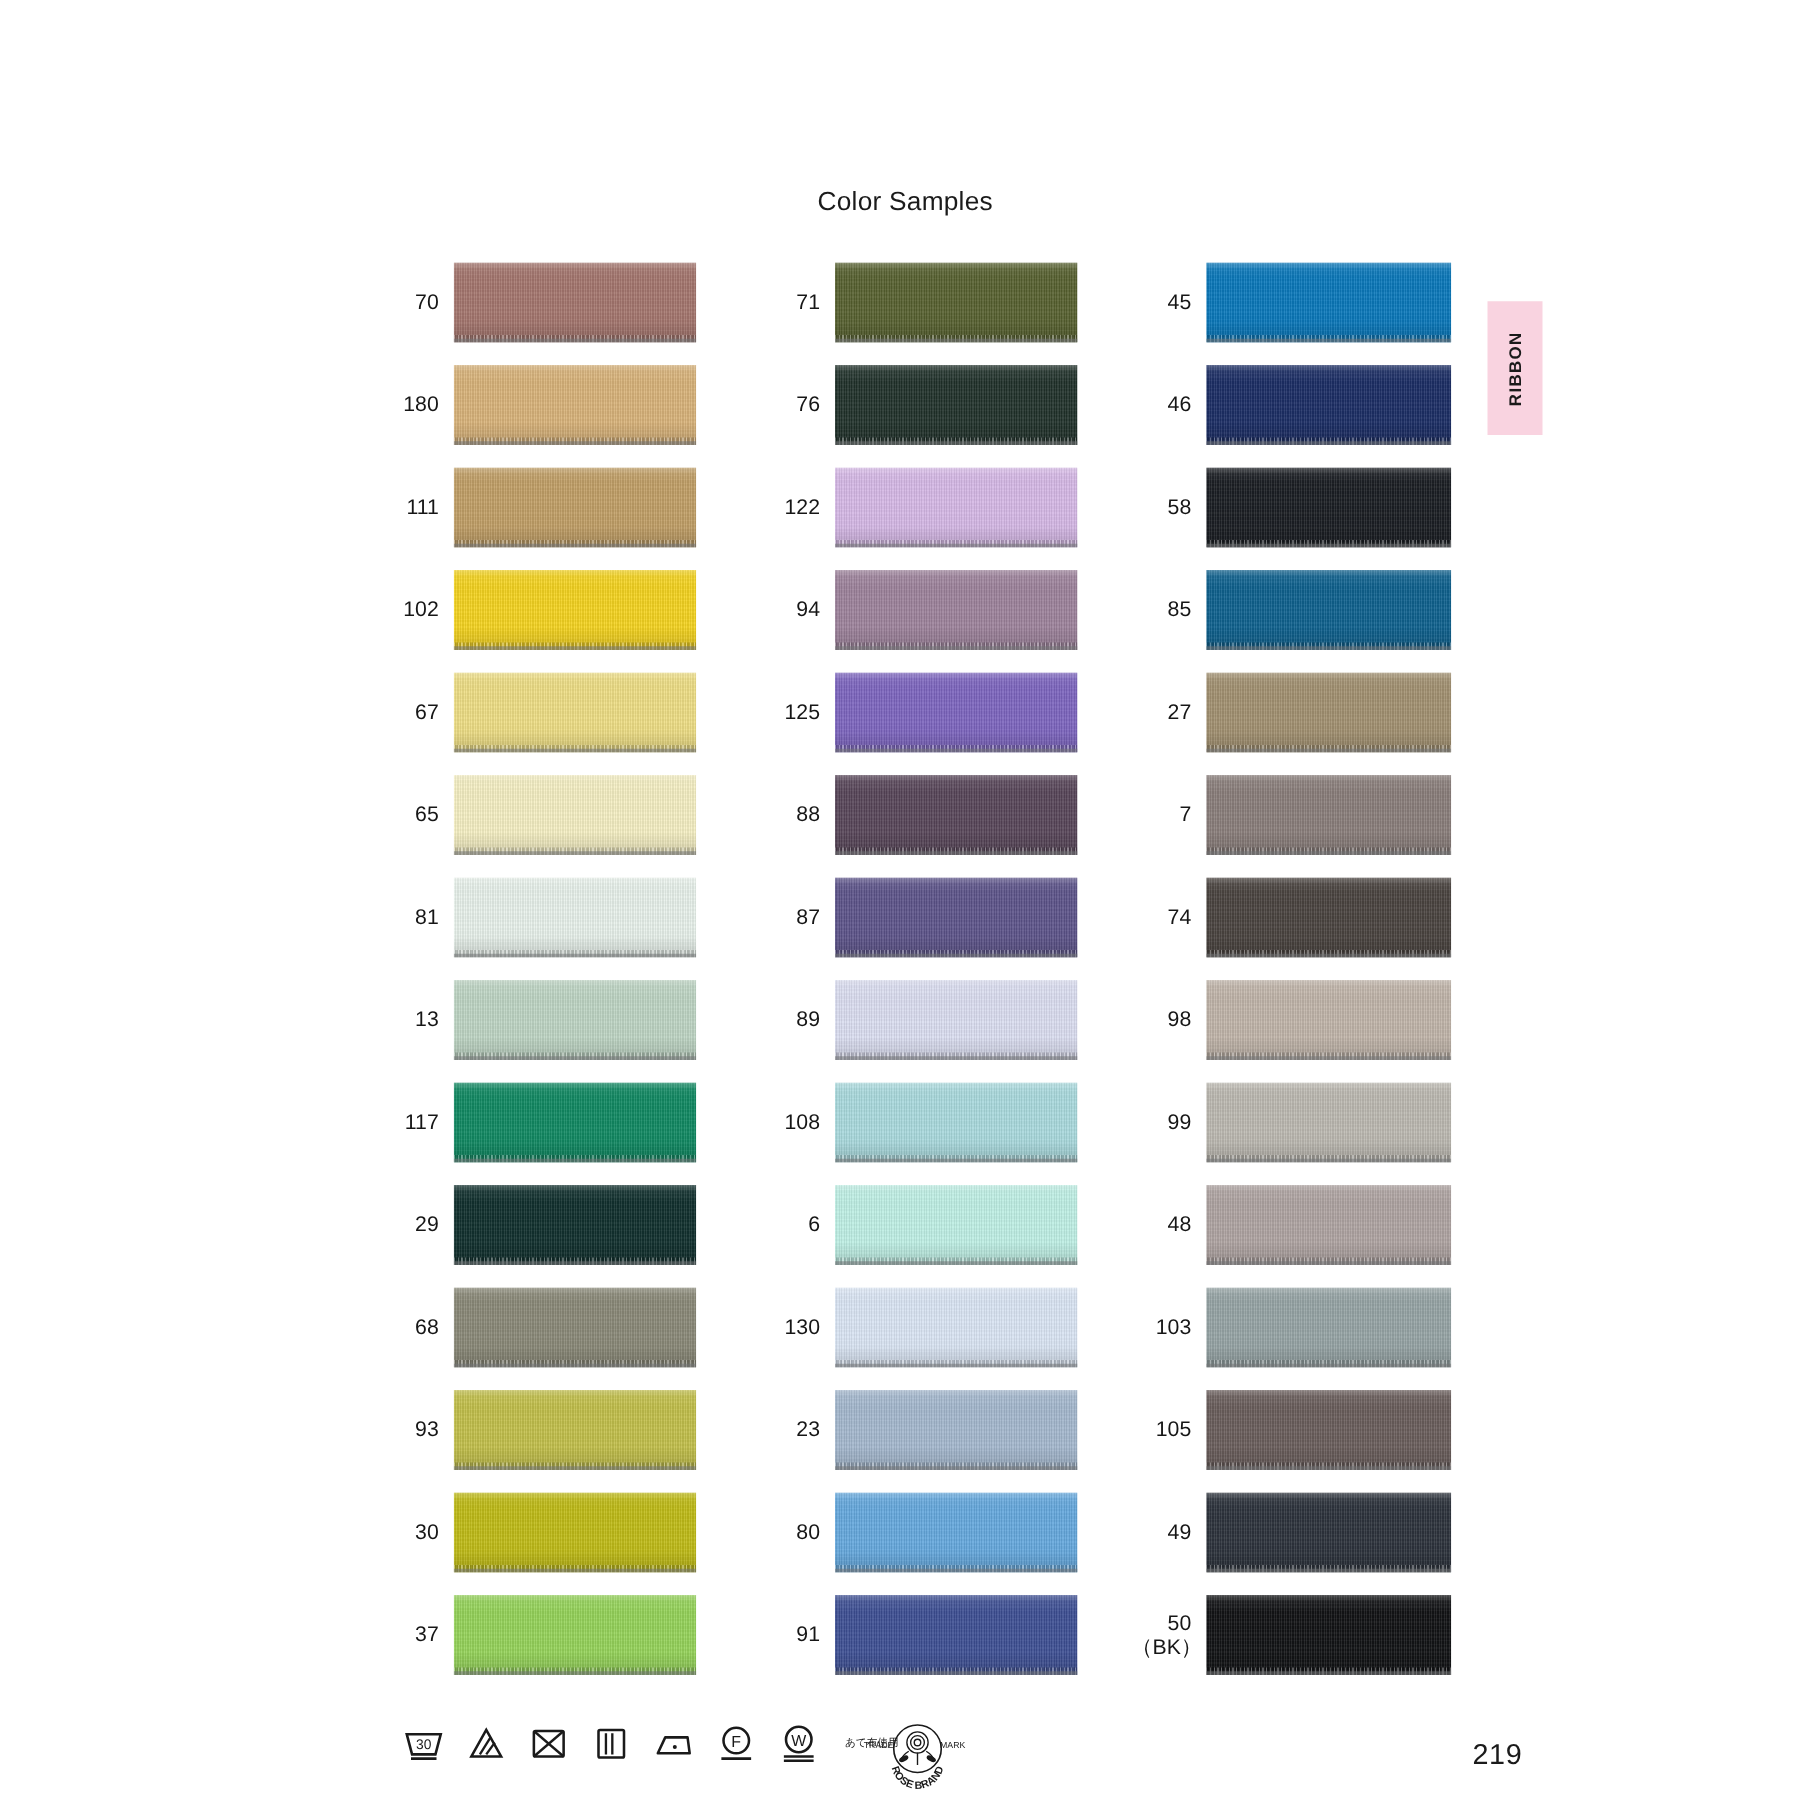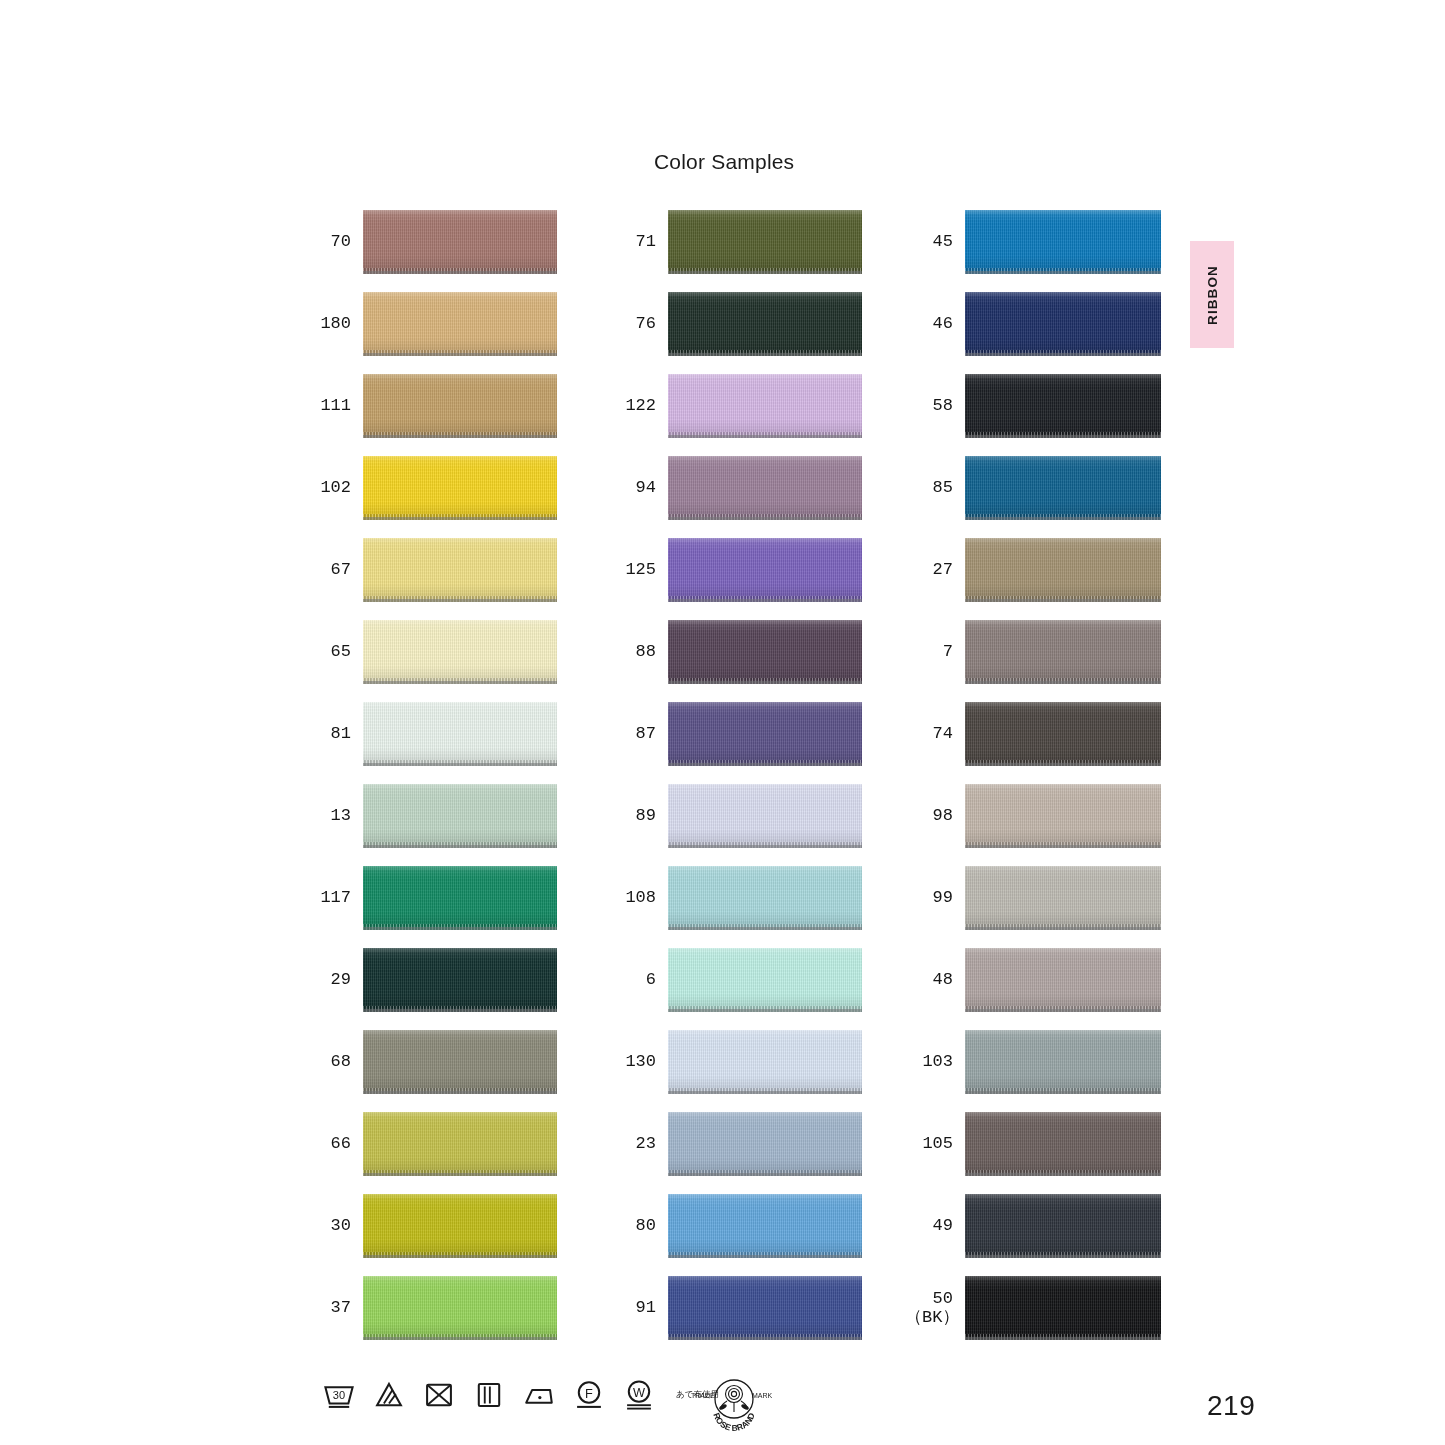--- a/index.html
+++ b/index.html
@@ -58,21 +58,20 @@
   .columns {
     position: absolute;
     left: 0;
     top: 0;
     width: 100%;
     height: 100%;
   }
   .swatch-column {
     position: absolute;
     top: 201px;
-    font-family: Liberation Mono, monospace;
   }
   .swatch-column.col-0 { left: 303px; }
   .swatch-column.col-1 { left: 608px; }
   .swatch-column.col-2 { left: 905px; }
 
   .swatch-row {
     position: relative;
     height: 82px;
     display: flex;
     align-items: center;
@@ -174,24 +173,23 @@
     top: 1372px;
     width: 96px;
     height: 64px;
   }
 
   
   .page-number {
     position: absolute;
     left: 1178px;
     top: 1390px;
-    font-size: 28px;
+    font-size: 23px;
     color: #1b1b1b;
     letter-spacing: 0.5px;
-    margin-left: 29px;
   }
 </style>
 </head>
 <body>
 
 <div id="page">
 
   <div class="page-title">Color Samples</div>
 
   <div class="side-tab" style="background: rgb(249, 211, 224);">
@@ -304,21 +302,21 @@
           <div class="swatch-label">68</div>
           <div class="swatch-chip">
             <div class="base" style="background: rgb(139, 138, 121);"></div>
             <div class="weave"></div>
             <div class="shade"></div>
             <div class="fringe"></div>
             <div class="shadowline"></div>
           </div>
         </div>
         <div class="swatch-row">
-          <div class="swatch-label">66</div>
+          <div class="swatch-label">93</div>
           <div class="swatch-chip">
             <div class="base" style="background: rgb(195, 192, 76);"></div>
             <div class="weave"></div>
             <div class="shade"></div>
             <div class="fringe"></div>
             <div class="shadowline"></div>
           </div>
         </div>
         <div class="swatch-row">
           <div class="swatch-label">30</div>

